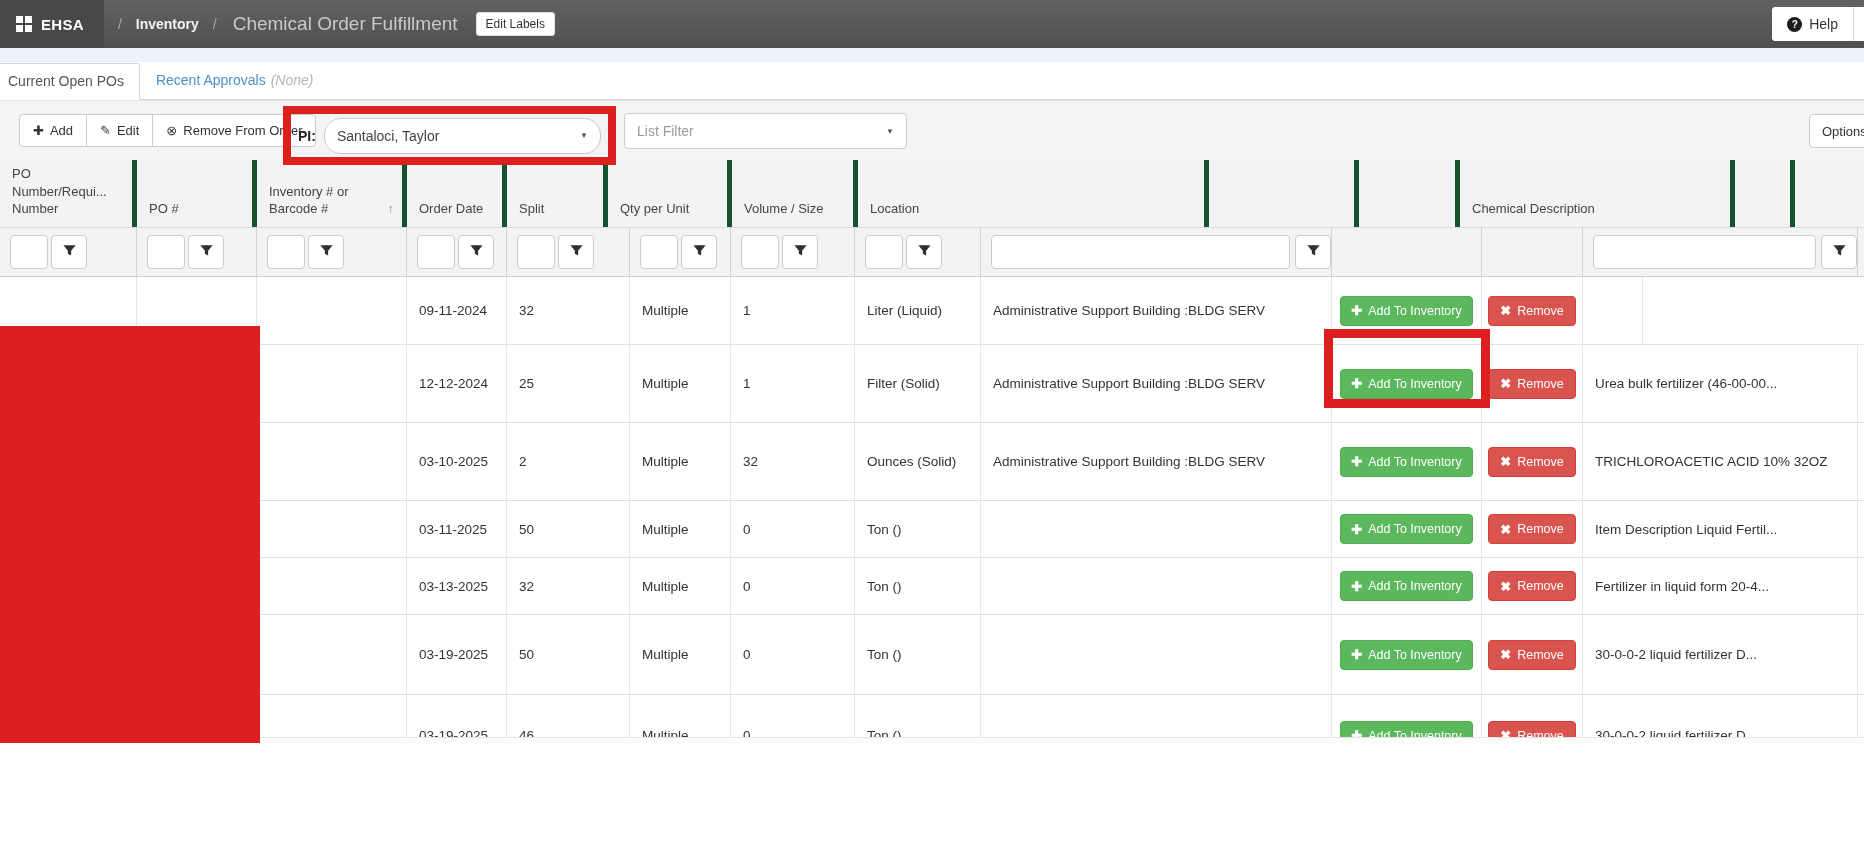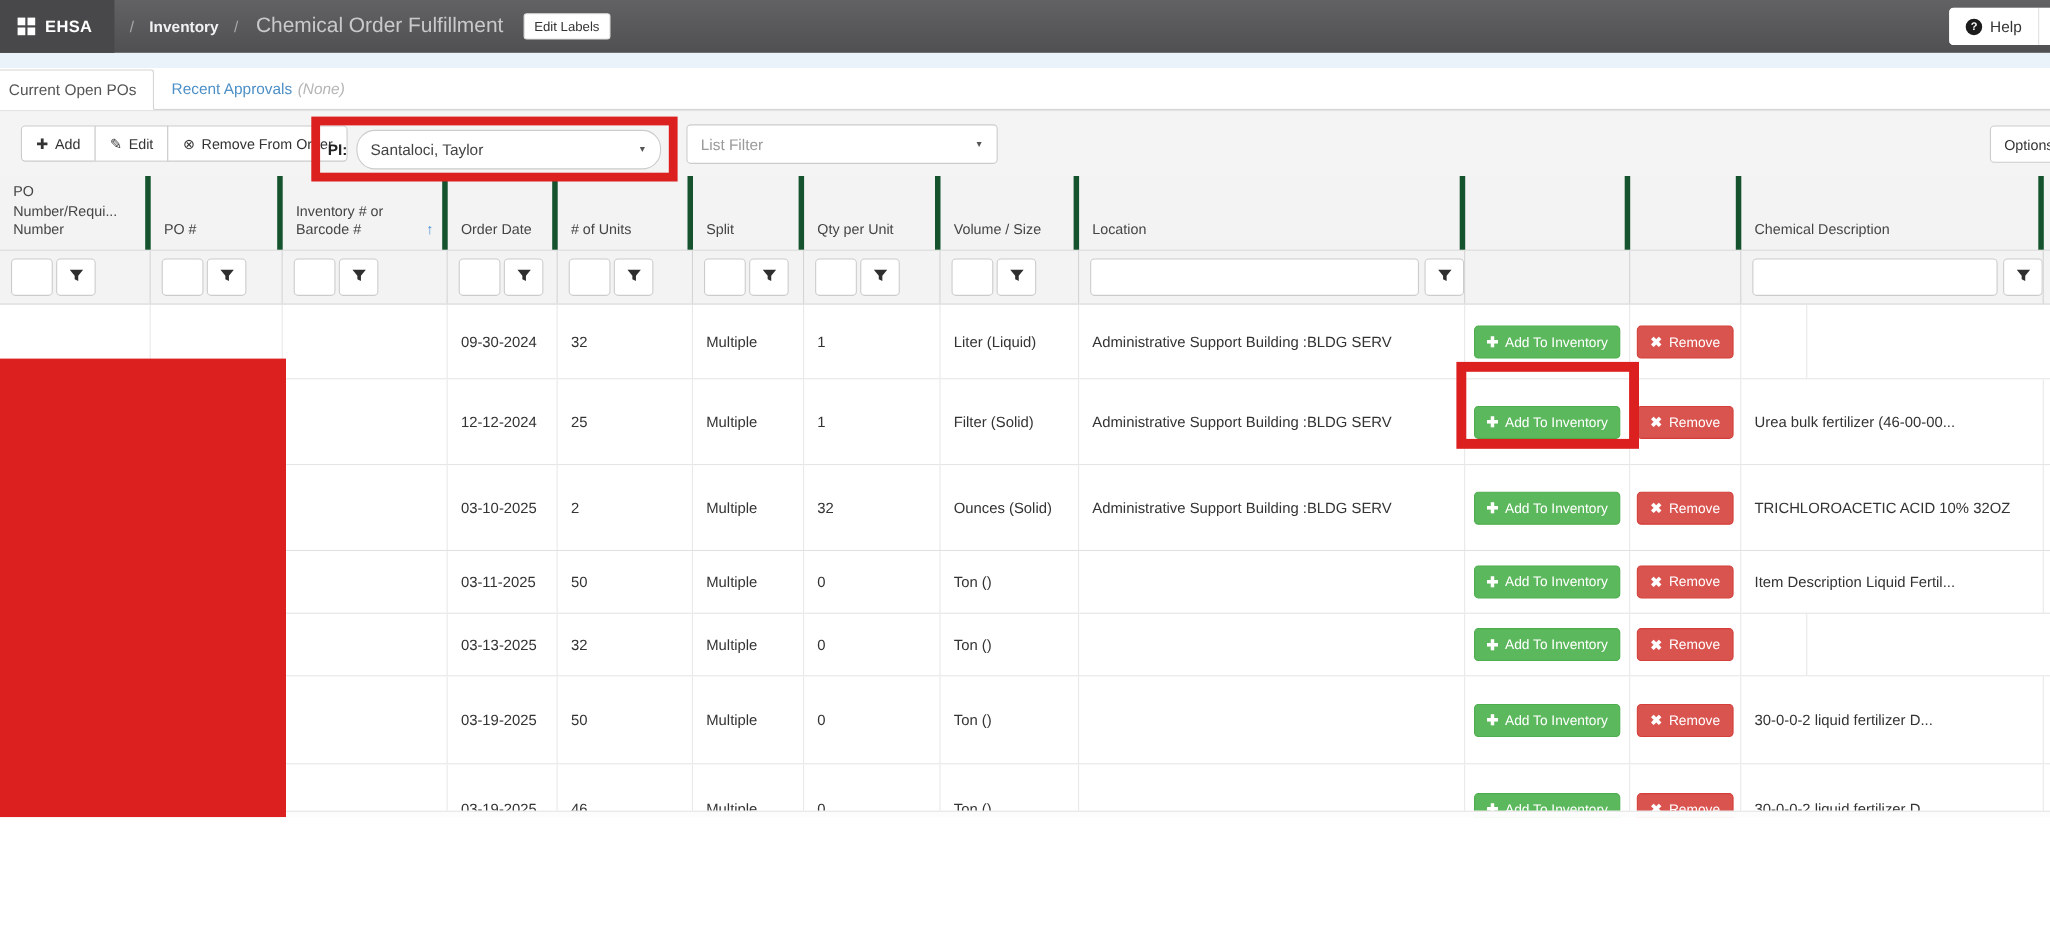--- a/index.html
+++ b/index.html
@@ -152,23 +152,20 @@
       <div class="hcell" style="flex: 0 0 120px;">
         <span>PO #</span>
       </div>
       <div class="hcell" style="flex: 0 0 150px;">
         <span>Inventory # or Barcode #</span>
         <span class="sort-arrow">↑</span>
       </div>
       <div class="hcell" style="flex: 0 0 100px;">
         <span>Order Date</span>
       </div>
-      <div class="hcell" style="flex: 0 0 123px;">
-        <span># of Units</span>
-      </div>
       <div class="hcell" style="flex: 0 0 101px;">
         <span>Split</span>
       </div>
       <div class="hcell" style="flex: 0 0 124px;">
         <span>Qty per Unit</span>
       </div>
       <div class="hcell" style="flex: 0 0 126px;">
         <span>Volume / Size</span>
       </div>
       <div class="hcell" style="flex: 0 0 351px;">
@@ -270,21 +267,21 @@
             </svg></span>
         </button>
       </div>
       <div class="fcell" style="flex: 0 0 60px;"></div>
     </div>
   <div id="grid-body">
       <div class="grid-row" style="height: 68px;">
         <div class="cell" style="flex: 0 0 137px;"></div>
         <div class="cell" style="flex: 0 0 120px;"></div>
         <div class="cell" style="flex: 0 0 150px;"></div>
-        <div class="cell" style="flex: 0 0 100px;">09-30-2024</div>
+        <div class="cell" style="flex: 0 0 100px;">09-11-2024</div>
         <div class="cell" style="flex: 0 0 123px;">32</div>
         <div class="cell" style="flex: 0 0 101px;">Multiple</div>
         <div class="cell" style="flex: 0 0 124px;">1</div>
         <div class="cell" style="flex: 0 0 126px;">Liter (Liquid)</div>
         <div class="cell" style="flex: 0 0 351px;">Administrative Support Building :BLDG SERV</div>
         <div class="cell action" style="flex: 0 0 150px;">
           <button class="btn-add">
             <span class="bicon">✚</span>
             <span>Add To Inventory</span>
           </button>
@@ -387,20 +384,21 @@
             <span class="bicon">✚</span>
             <span>Add To Inventory</span>
           </button>
         </div>
         <div class="cell action" style="flex: 0 0 101px;">
           <button class="btn-remove">
             <span class="bicon">✖</span>
             <span>Remove</span>
           </button>
         </div>
+        <div class="cell" style="flex: 0 0 275px;">Fertilizer in liquid form 20-4...</div>
         <div class="cell" style="flex: 0 0 60px;"></div>
       </div>
       <div class="grid-row" style="height: 80px;">
         <div class="cell" style="flex: 0 0 137px;"></div>
         <div class="cell" style="flex: 0 0 120px;"></div>
         <div class="cell" style="flex: 0 0 150px;"></div>
         <div class="cell" style="flex: 0 0 100px;">03-19-2025</div>
         <div class="cell" style="flex: 0 0 123px;">50</div>
         <div class="cell" style="flex: 0 0 101px;">Multiple</div>
         <div class="cell" style="flex: 0 0 124px;">0</div>

